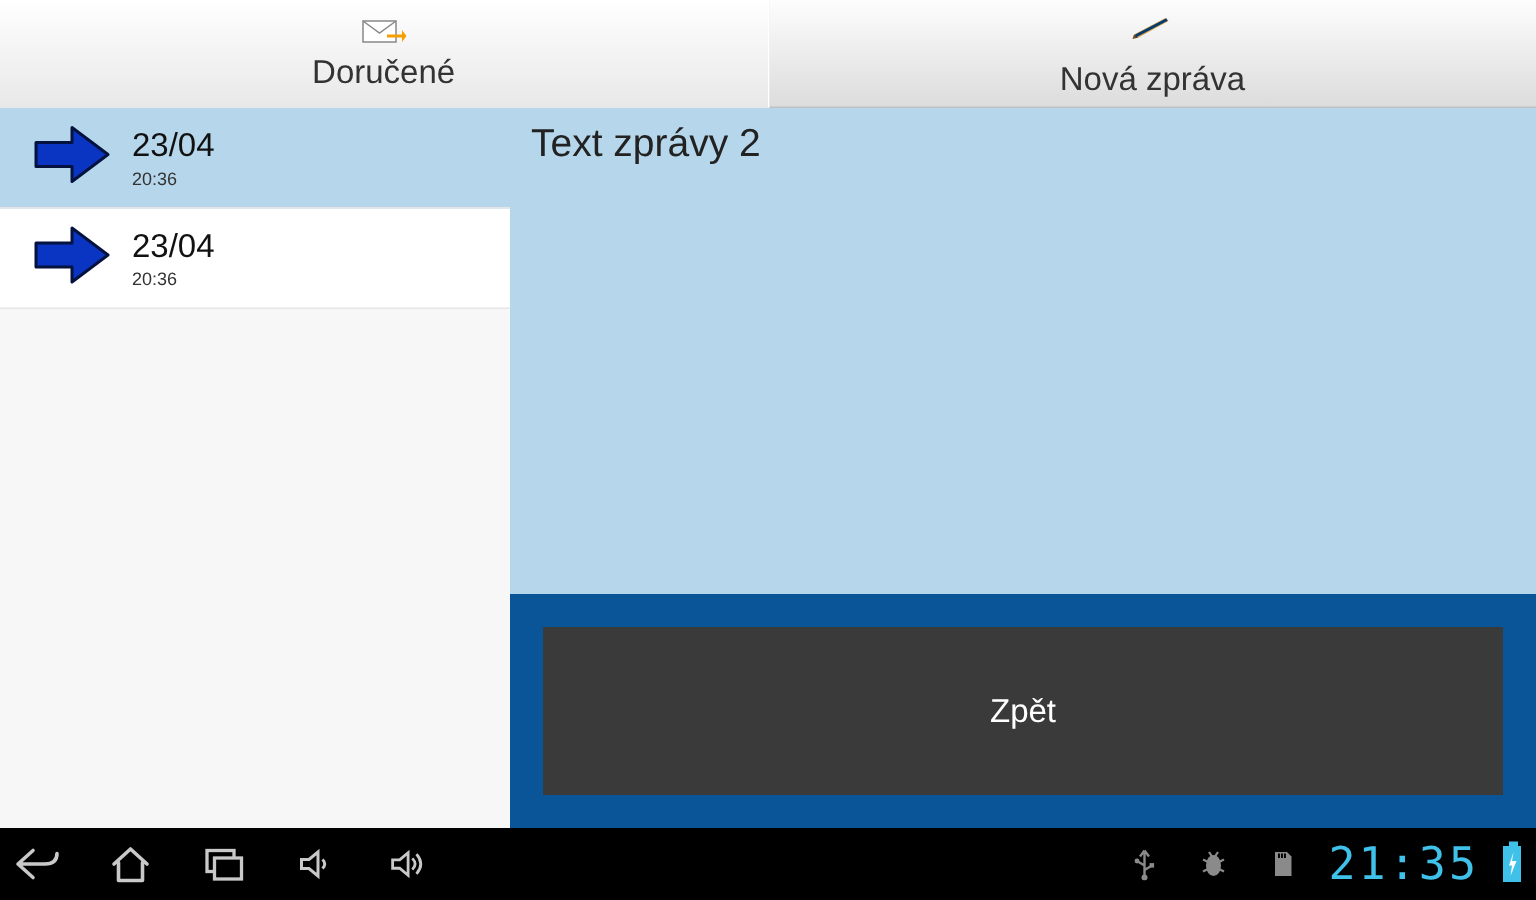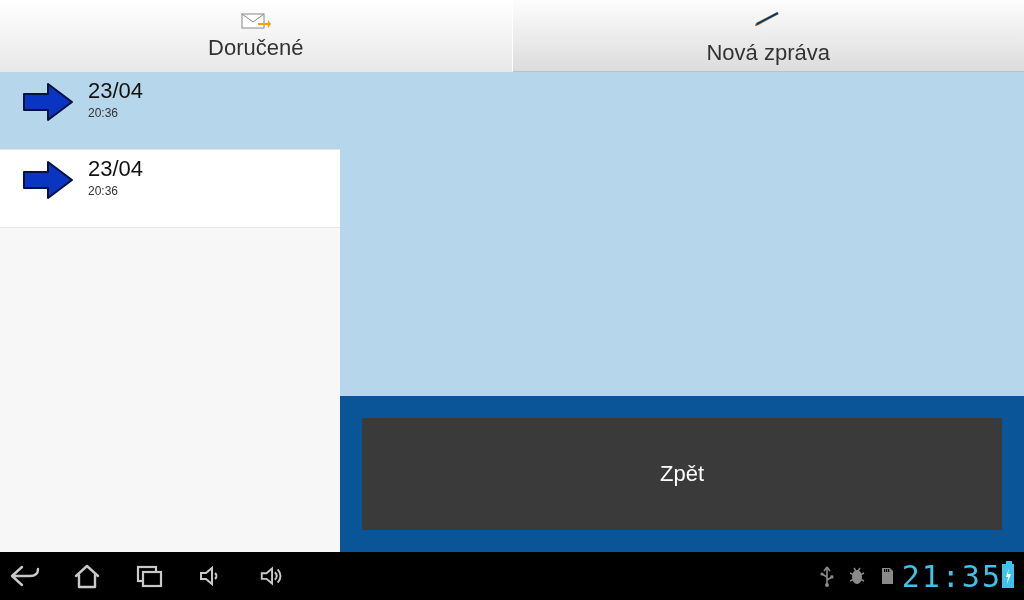--- a/index.html
+++ b/index.html
@@ -38,21 +38,22 @@
   }
 
   .msg-list {
     width: 340px;
     display: flex;
     flex-direction: column;
     background: #fff;
   }
   .msg-item {
     display: flex;
-    height: 78px;
+    align-items: center;
+    height: 67px;
     padding: 6px 8px 6px 4px;
     border-bottom: 1px solid #e6e6e6;
     cursor: pointer;
   }
   .msg-item.selected { background: #b6d7eb; }
   .msg-item .arrow-col { width: 84px; display: flex; justify-content: center; }
   .msg-item .meta { display: flex; flex-direction: column; line-height: 1.2; }
   .msg-item .date { font-size: 22px; color: #111; }
   .msg-item .time { font-size: 12px; color: #333; margin-top: 2px; }
   .msg-list-filler { flex: 1; background: #f7f7f7; }
@@ -93,21 +94,21 @@
 
   .navbar {
     height: 48px;
     background: #000;
     display: flex;
     align-items: center;
     padding: 0 10px;
     gap: 28px;
   }
   .nav-left { display: flex; align-items: center; gap: 32px; }
-  .nav-right { margin-left: auto; display: flex; align-items: center; }
+  .nav-right { margin-left: auto; display: flex; align-items: center; gap: 16px; }
   .nav-icon { width: 30px; height: 30px; display: flex; align-items: center; justify-content: center; }
   .clock {
     font-family: "DejaVu Sans Mono", monospace;
     font-size: 30px;
     color: #3fc1e9;
     letter-spacing: 2px;
   }
   .battery {
     width: 12px; height: 24px;
     border: 1px solid #3fc1e9;
@@ -175,20 +176,21 @@
       </div>
       <div class="meta">
         <span class="date">23/04</span>
         <span class="time">20:36</span>
       </div>
     </div>
     <div class="msg-list-filler"></div>
   </div>
 
   <div class="detail">
+    <div class="title">Text zprávy 2</div>
     <div class="body"></div>
     <div class="action-bar">
       <div class="action-btn">Zpět</div>
     </div>
   </div>
 
 </div>
 
 <div class="navbar">
   <div class="nav-left">

